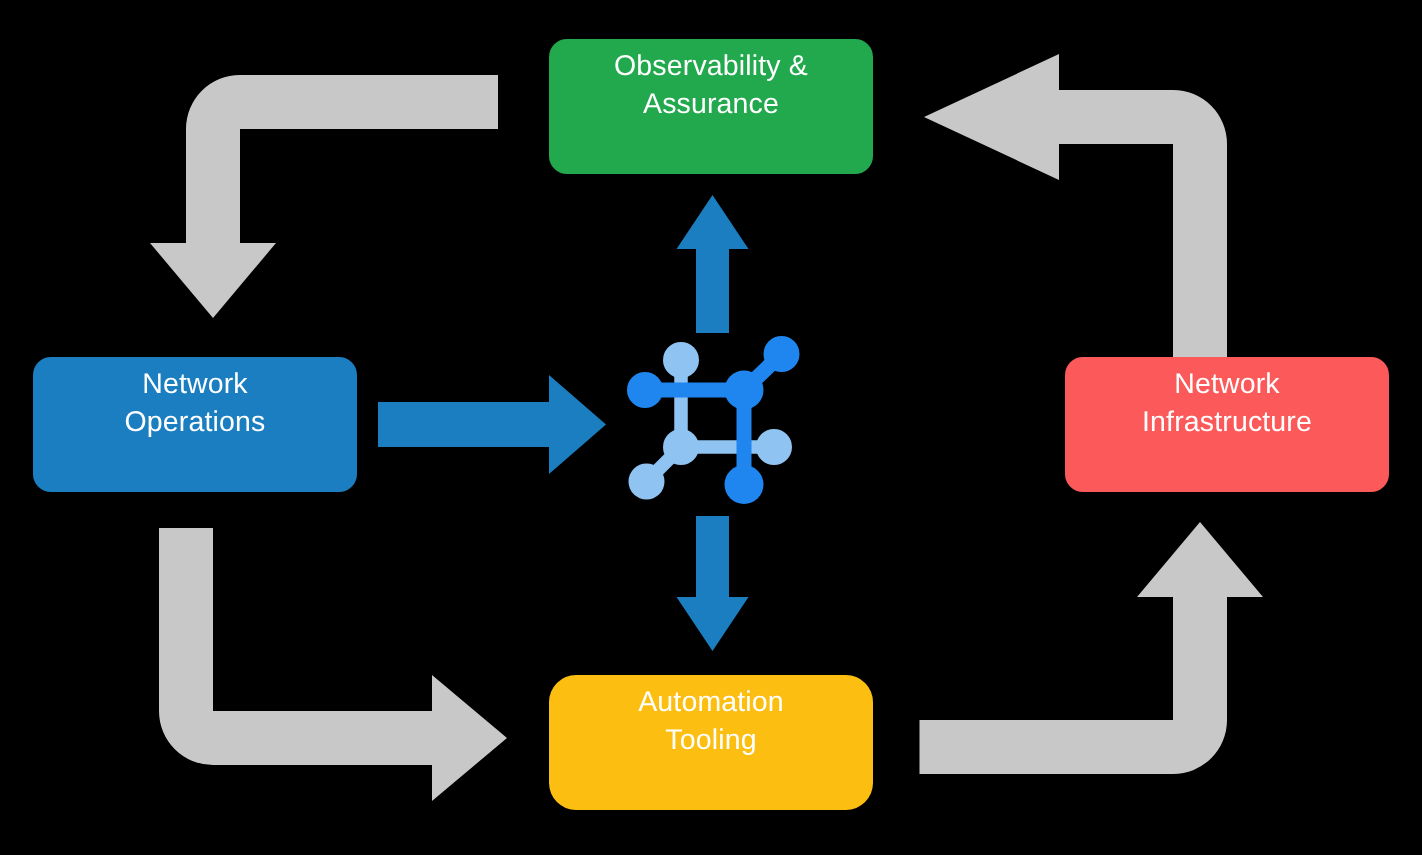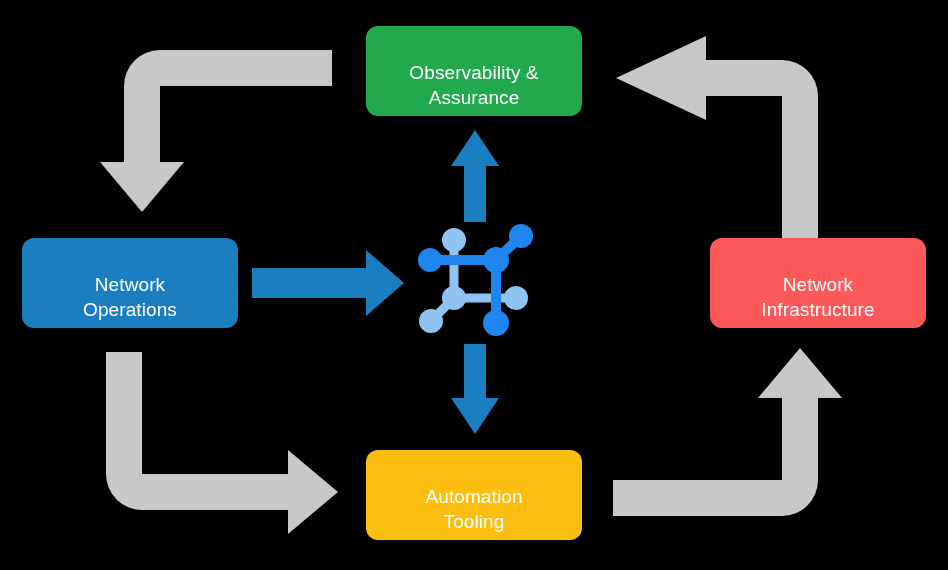--- a/index.html
+++ b/index.html
@@ -22,21 +22,21 @@
   #bg-svg {
     position: absolute;
     left: 0;
     top: 0;
     width: 948px;
     height: 570px;
   }
   .node-box {
     position: absolute;
     display: flex;
-    align-items: flex-end;
+    align-items: flex-start;
     justify-content: center;
     text-align: center;
     border-radius: 12px;
     color: #ffffff;
     font-size: 19px;
     line-height: 1.32;
     font-weight: 400;
     letter-spacing: 0.1px;
     box-sizing: border-box;
     padding: 6px 10px;
@@ -183,18 +183,18 @@
   <div class="node-box" id="box-operations" style="background:#1b7ec0;">
     <span>Network
 Operations</span>
   </div>
 
   <div class="node-box" id="box-infrastructure" style="background:#fc5a5a;">
     <span>Network
 Infrastructure</span>
   </div>
 
-  <div class="node-box" id="box-automation" style="background:#fcbe11;">
+  <div class="node-box" id="box-automation" style="background:#fcbe11;border-radius:18px;">
     <span>Automation
 Tooling</span>
   </div>
 
 </div>
 
 </body></html>

